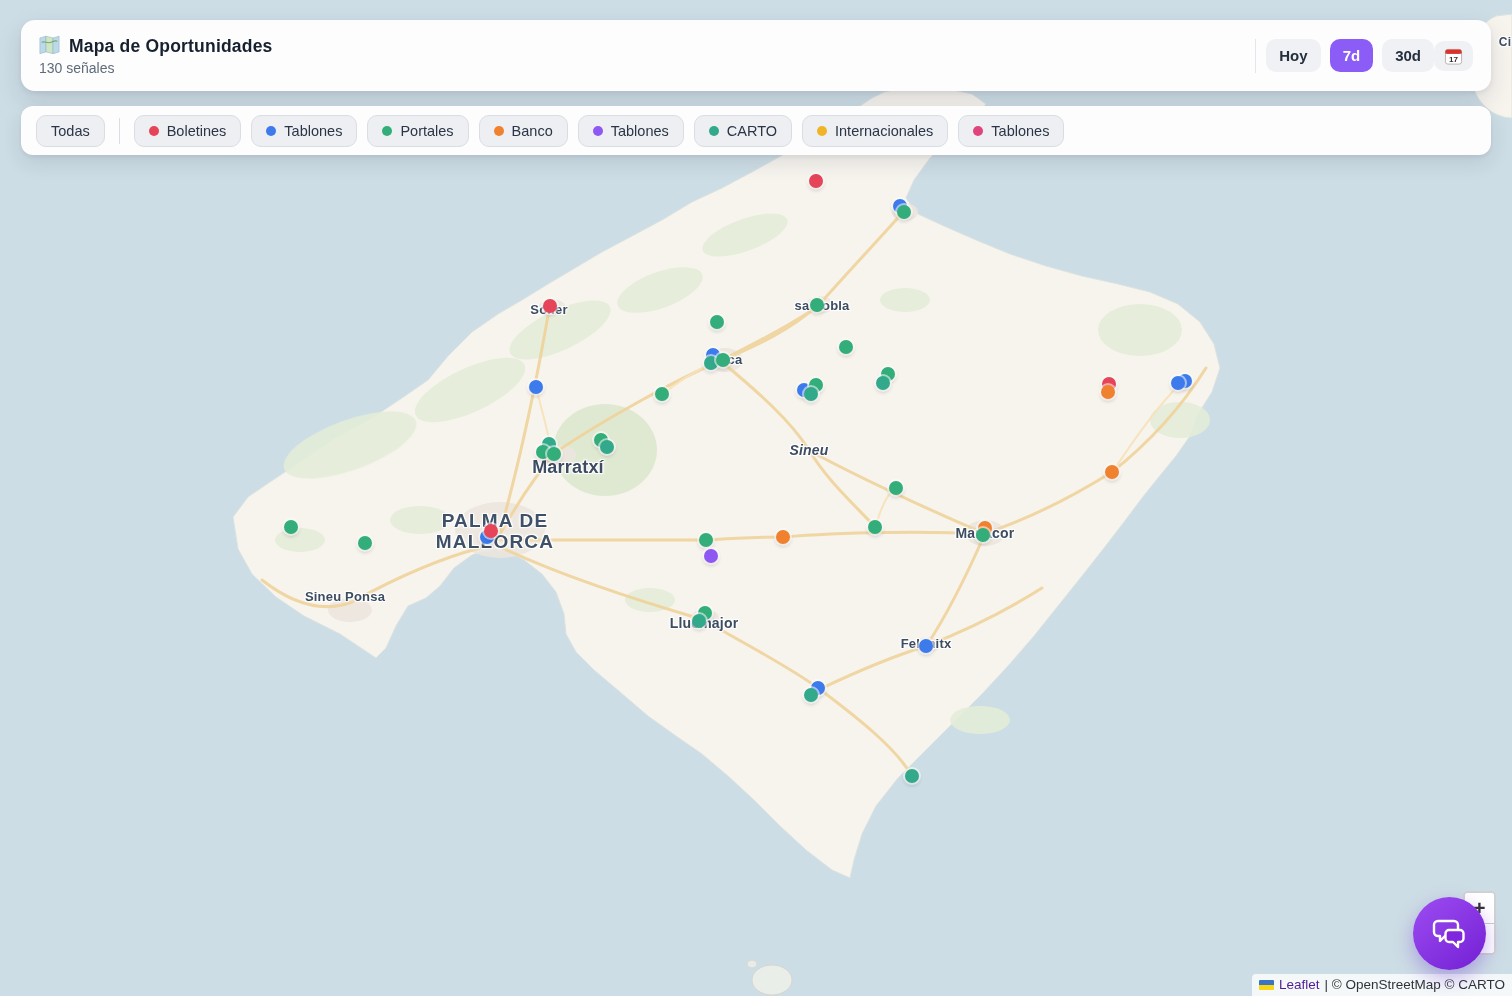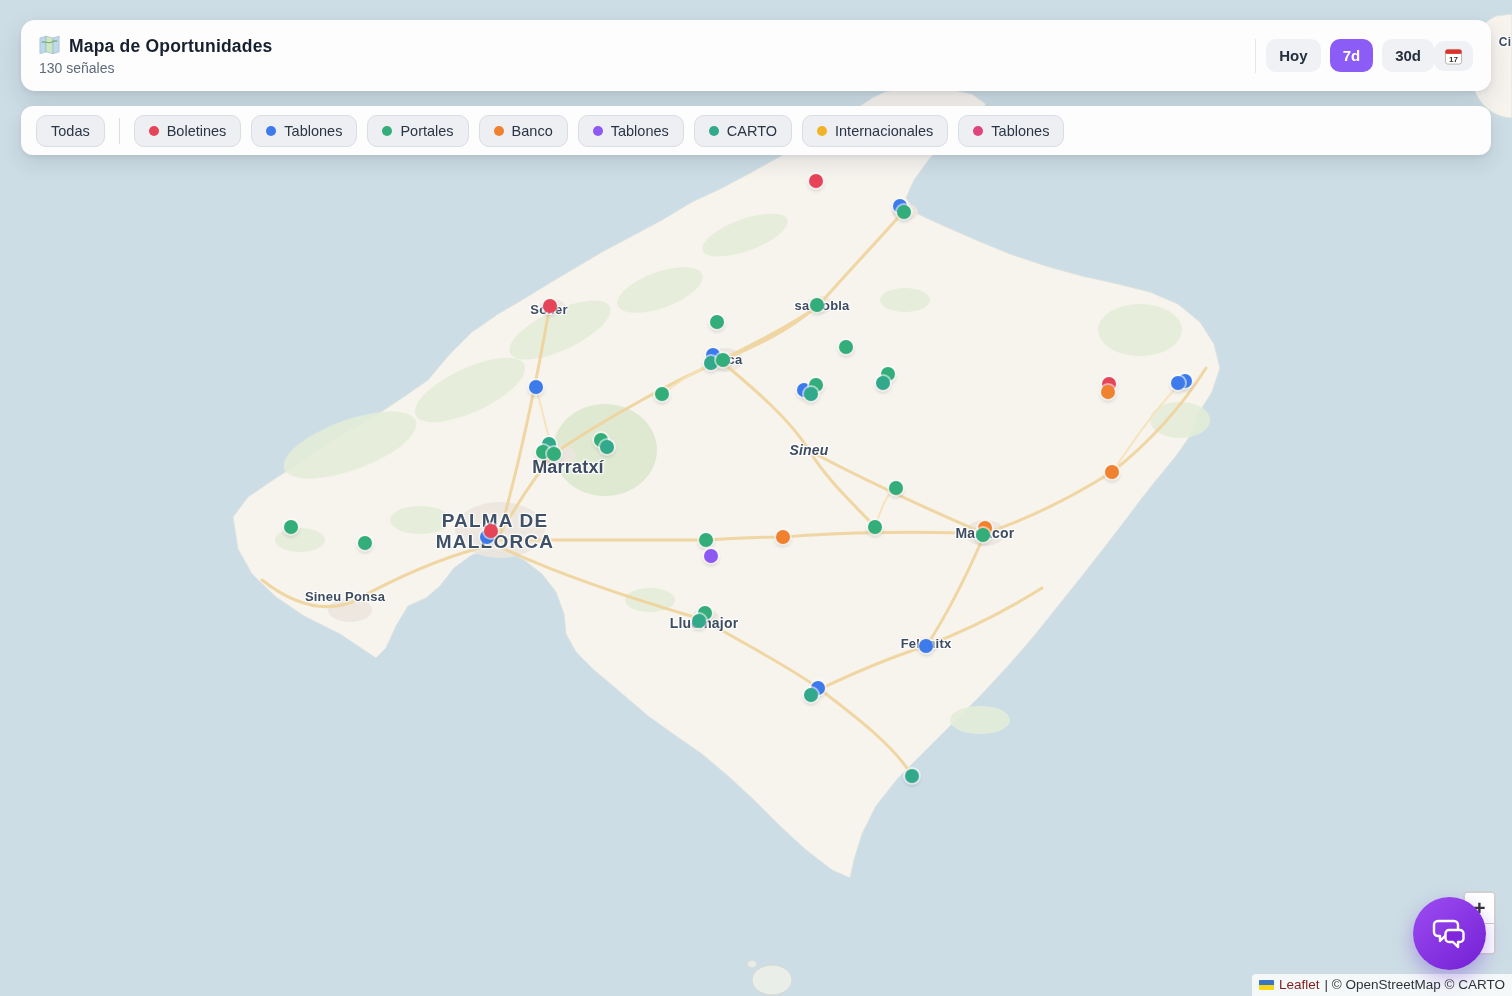--- a/index.html
+++ b/index.html
@@ -85,21 +85,21 @@
     box-shadow:0 8px 20px rgba(100,40,200,.35);
   }
   .attribution {
     position:absolute; right:0; bottom:0; z-index:25;
     background:rgba(255,255,255,.78); padding:3px 7px 4px 7px;
     font-size:13.5px; color:#2f3437; display:flex; align-items:center; gap:5px;
     border-top-left-radius:4px;
   }
   .flag-icon { width:15px; height:10px; display:inline-block; border-radius:1px;
     background:linear-gradient(to bottom,#3a75c4 50%,#f9d616 50%); }
-  .leaflet-link { color:#7f1d1d; text-decoration:none; cursor:pointer; }
+  .leaflet-link { color:#4c1d95; text-decoration:none; cursor:pointer; }
 </style>
 </head>
 <body style="--sea: #cddde5; --land: #f7f4ee;">
 
 <svg class="map-canvas" width="1512" height="996" viewBox="0 0 1512 996">
   <rect x="0" y="0" width="1512" height="996" fill="var(--sea,#cddde5)"></rect>
 
   <path fill="var(--land,#f7f4ee)" stroke="#dbe3e0" stroke-width="1" d="M 233 517 L 248 497 L 270 482 L 300 462 L 335 438 L 372 418 L 402 398 L 428 380 L 448 356 L 472 332 L 498 314 L 522 300 L 548 284 L 575 268 L 602 252 L 632 236 L 662 220 L 692 202 L 722 188 L 752 172 L 788 152 L 820 132 L 848 114 L 872 98 L 884 92 L 912 86 L 944 88 L 972 94 L 986 104 L 970 126 L 948 140 L 930 158 L 914 180 L 906 198 L 918 214 L 944 226 L 976 240 L 1010 254 L 1046 266 L 1082 276 L 1118 284 L 1150 292 L 1178 304 L 1200 322 L 1214 344 L 1220 368 L 1212 392 L 1198 414 L 1190 436 L 1176 456 L 1158 478 L 1142 498 L 1124 522 L 1104 548 L 1082 576 L 1058 606 L 1034 636 L 1008 666 L 982 694 L 954 722 L 926 750 L 898 778 L 876 806 L 862 834 L 854 860 L 850 878 L 832 870 L 806 850 L 780 826 L 754 800 L 728 776 L 702 754 L 676 736 L 648 716 L 620 692 L 594 670 L 576 652 L 566 634 L 564 614 L 556 592 L 542 574 L 524 560 L 506 551 L 490 549 L 472 555 L 454 568 L 440 586 L 426 598 L 408 606 L 396 626 L 386 648 L 376 658 L 358 646 L 340 634 L 324 626 L 304 616 L 276 597 L 252 574 L 238 549 Z"></path>
 
   <path fill="var(--land,#f7f4ee)" stroke="#dbe3e0" stroke-width="1" d="M 1496 16 C 1478 24 1468 44 1480 62 C 1466 78 1474 100 1492 112 C 1500 117 1508 118 1512 118 L 1512 14 Z"></path>

